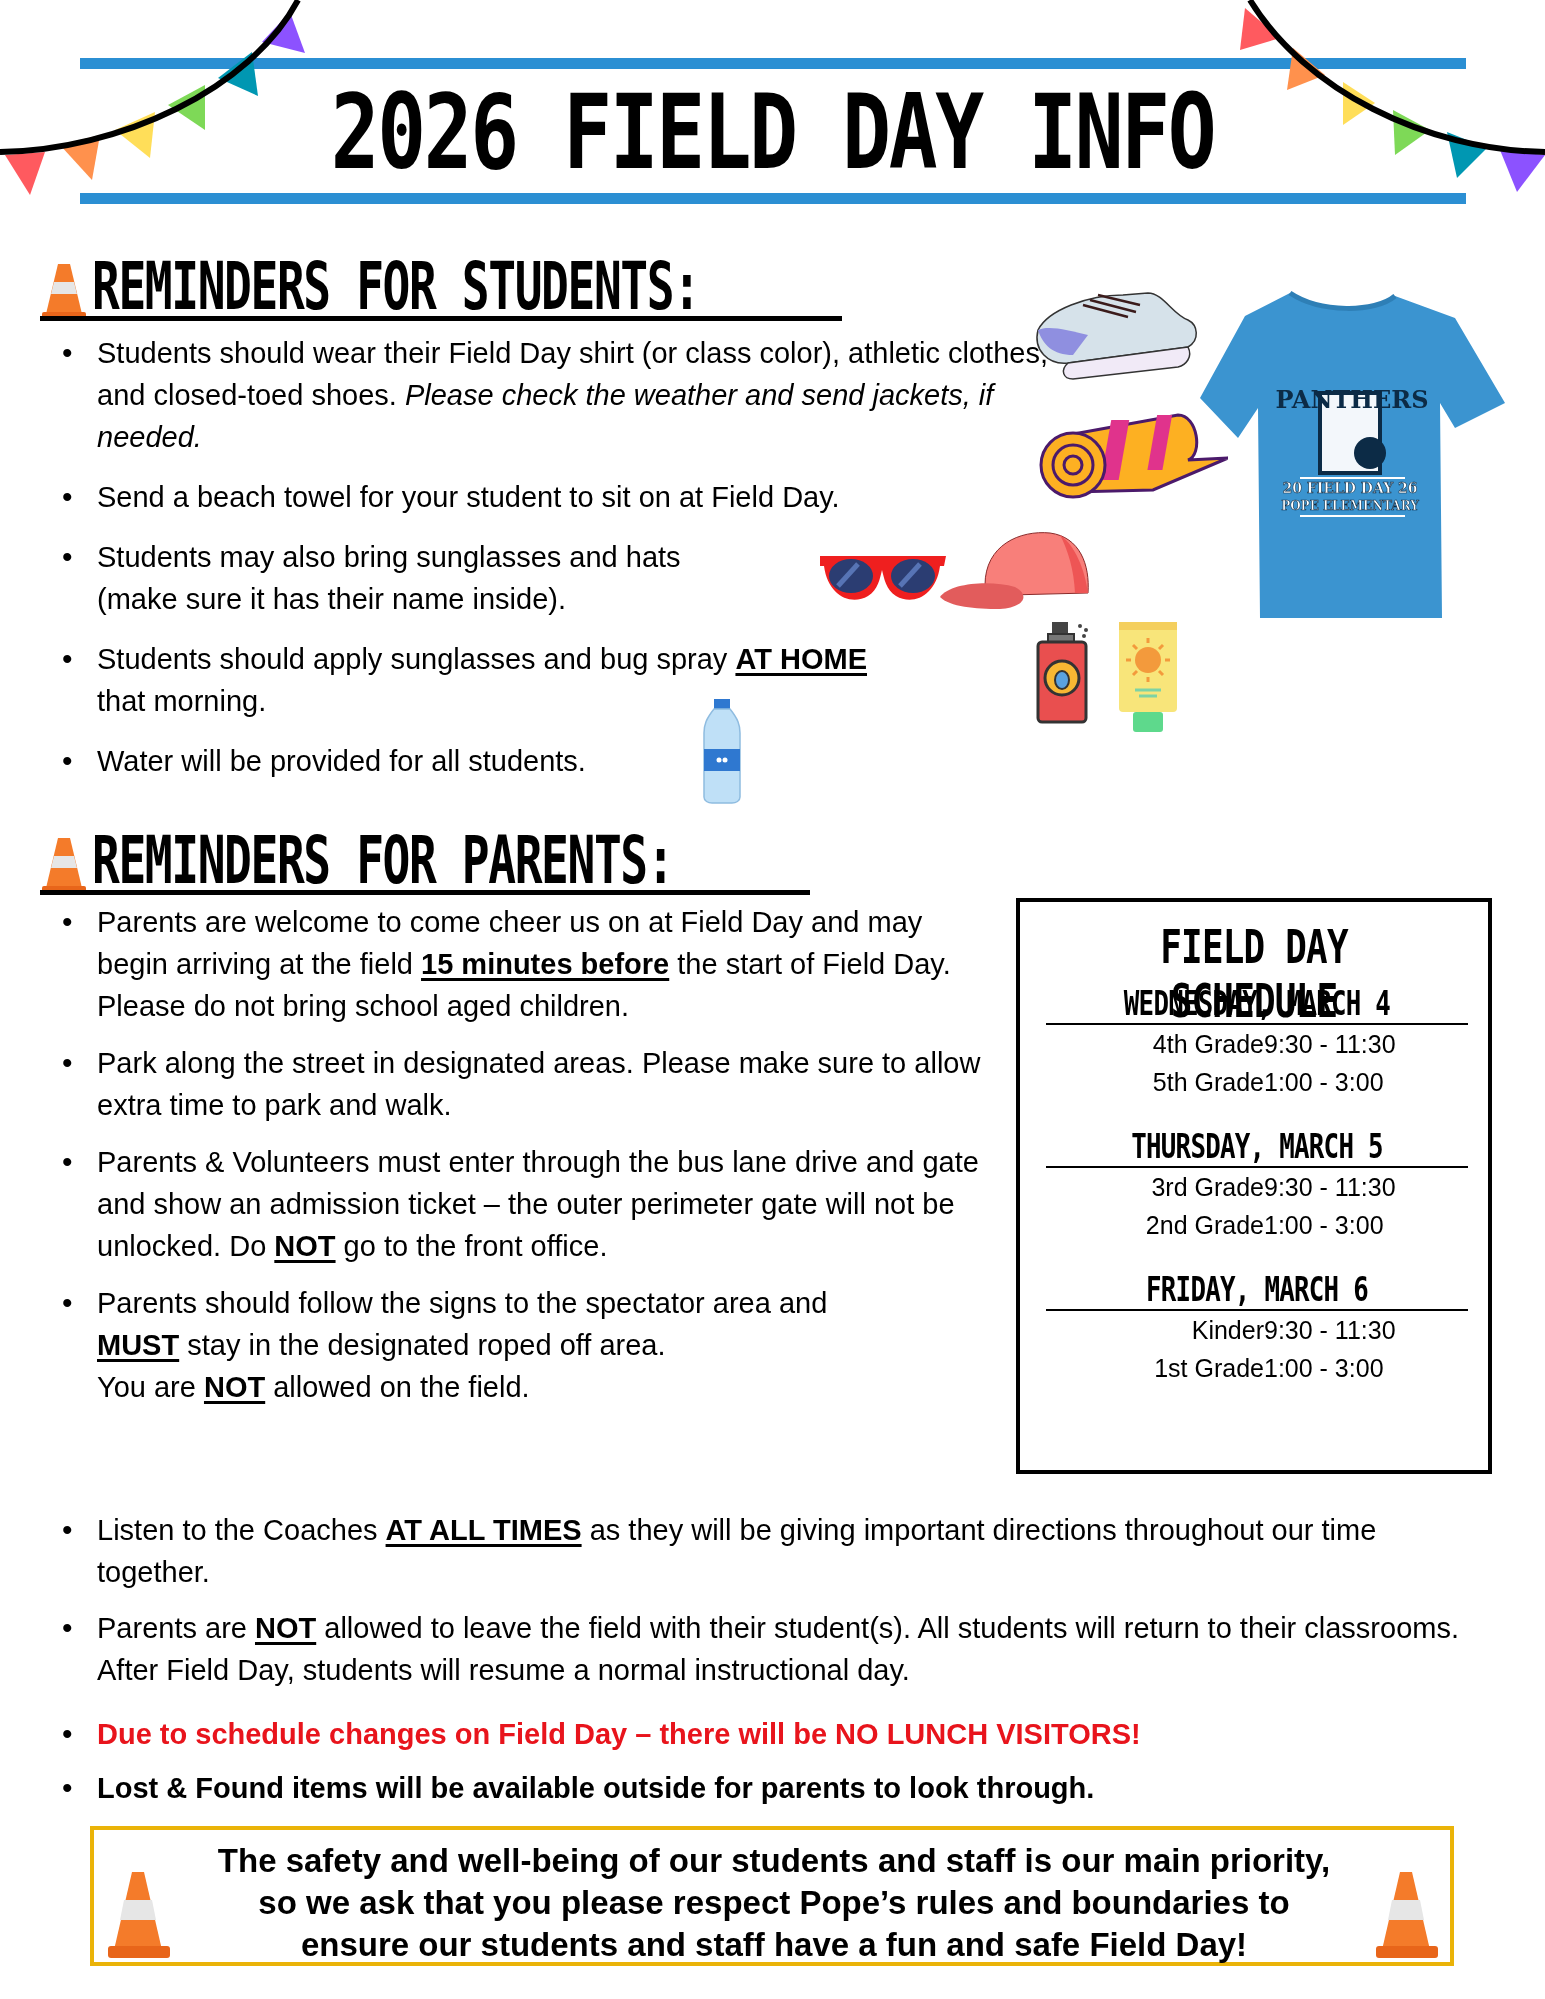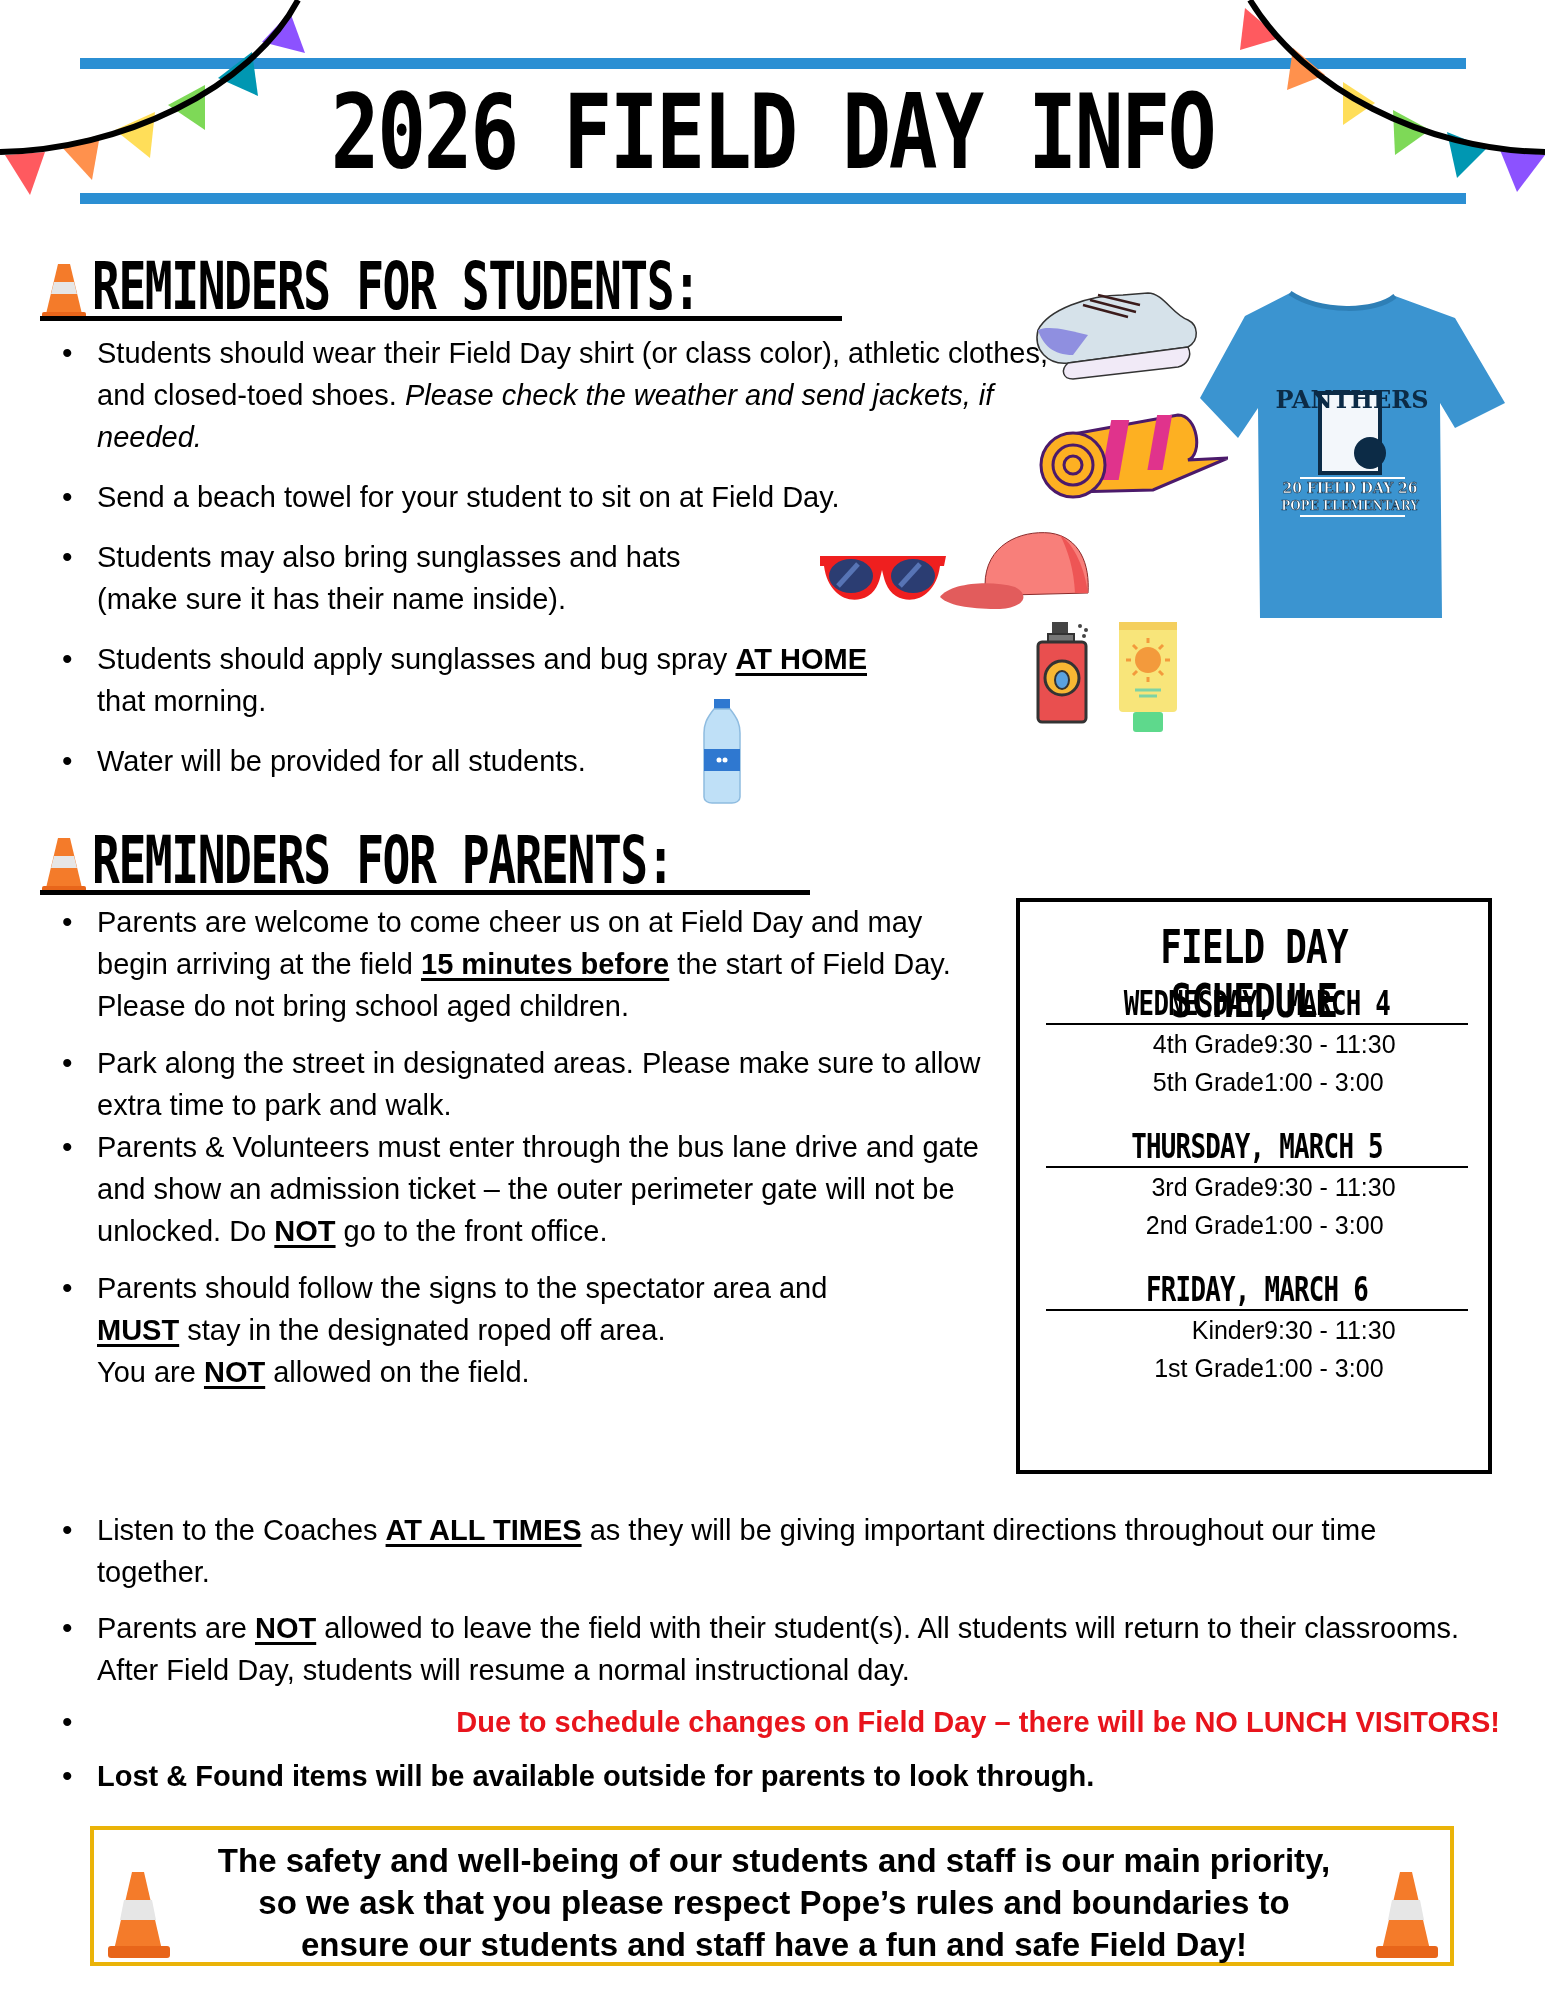--- a/index.html
+++ b/index.html
@@ -170,38 +170,38 @@
   </svg>
   <span class="txt">REMINDERS FOR PARENTS:</span>
 </div>
 <div class="sec-rule" style="top:890px; width:770px;"></div>
 
 <ul class="bl" style="left:40px; top:901px; width:960px;">
   <li>
     <span>Parents are welcome to come cheer us on at Field Day and may begin arriving at the field </span><span class="u">15 minutes before</span><span> the start of Field Day. Please do not bring school aged children.</span>
   </li>
   <li style="margin-top:15px;"><span>Park along the street in designated areas. Please make sure to allow extra time to park and walk.</span></li>
-  <li style="">
+  <li style="margin-top:15px;">
     <span>Parents &amp; Volunteers must enter through the bus lane drive and gate and show an admission ticket – the outer perimeter gate will not be unlocked. Do </span><span class="u">NOT</span><span> go to the front office.</span>
   </li>
   <li style="margin-top:15px; width:1000px;">
     <span>Parents should follow the signs to the spectator area and</span><br>
     <span class="u">MUST</span><span> stay in the designated roped off area.</span><br>
     <span>You are </span><span class="u">NOT</span><span> allowed on the field.</span>
   </li>
 </ul>
 
 <ul class="bl" style="left:40px; top:1509px; width:1460px;">
   <li style="width:1320px;">
     <span>Listen to the Coaches </span><span class="u">AT ALL TIMES</span><span> as they will be giving important directions throughout our time together.</span>
   </li>
   <li style="margin-top:14px;">
     <span>Parents are </span><span class="u">NOT</span><span> allowed to leave the field with their student(s). All students will return to their classrooms. After Field Day, students will resume a normal instructional day.</span>
   </li>
-  <li style="margin-top:10px;text-align:right;"><span class="red">Due to schedule changes on Field Day – there will be NO LUNCH VISITORS!</span></li>
+  <li style="margin-top:22px;"><span class="red">Due to schedule changes on Field Day – there will be NO LUNCH VISITORS!</span></li>
   <li style="margin-top:12px;"><span class="bold">Lost &amp; Found items will be available outside for parents to look through.</span></li>
 </ul>
 
 <div class="sched">
   <div class="h1">FIELD DAY SCHEDULE</div>
   <div class="day" style="top:82px;">
     <div class="dh">WEDNESDAY, MARCH 4</div>
     <div class="rule"></div>
     <div class="row">
         <span class="g">4th Grade</span>

